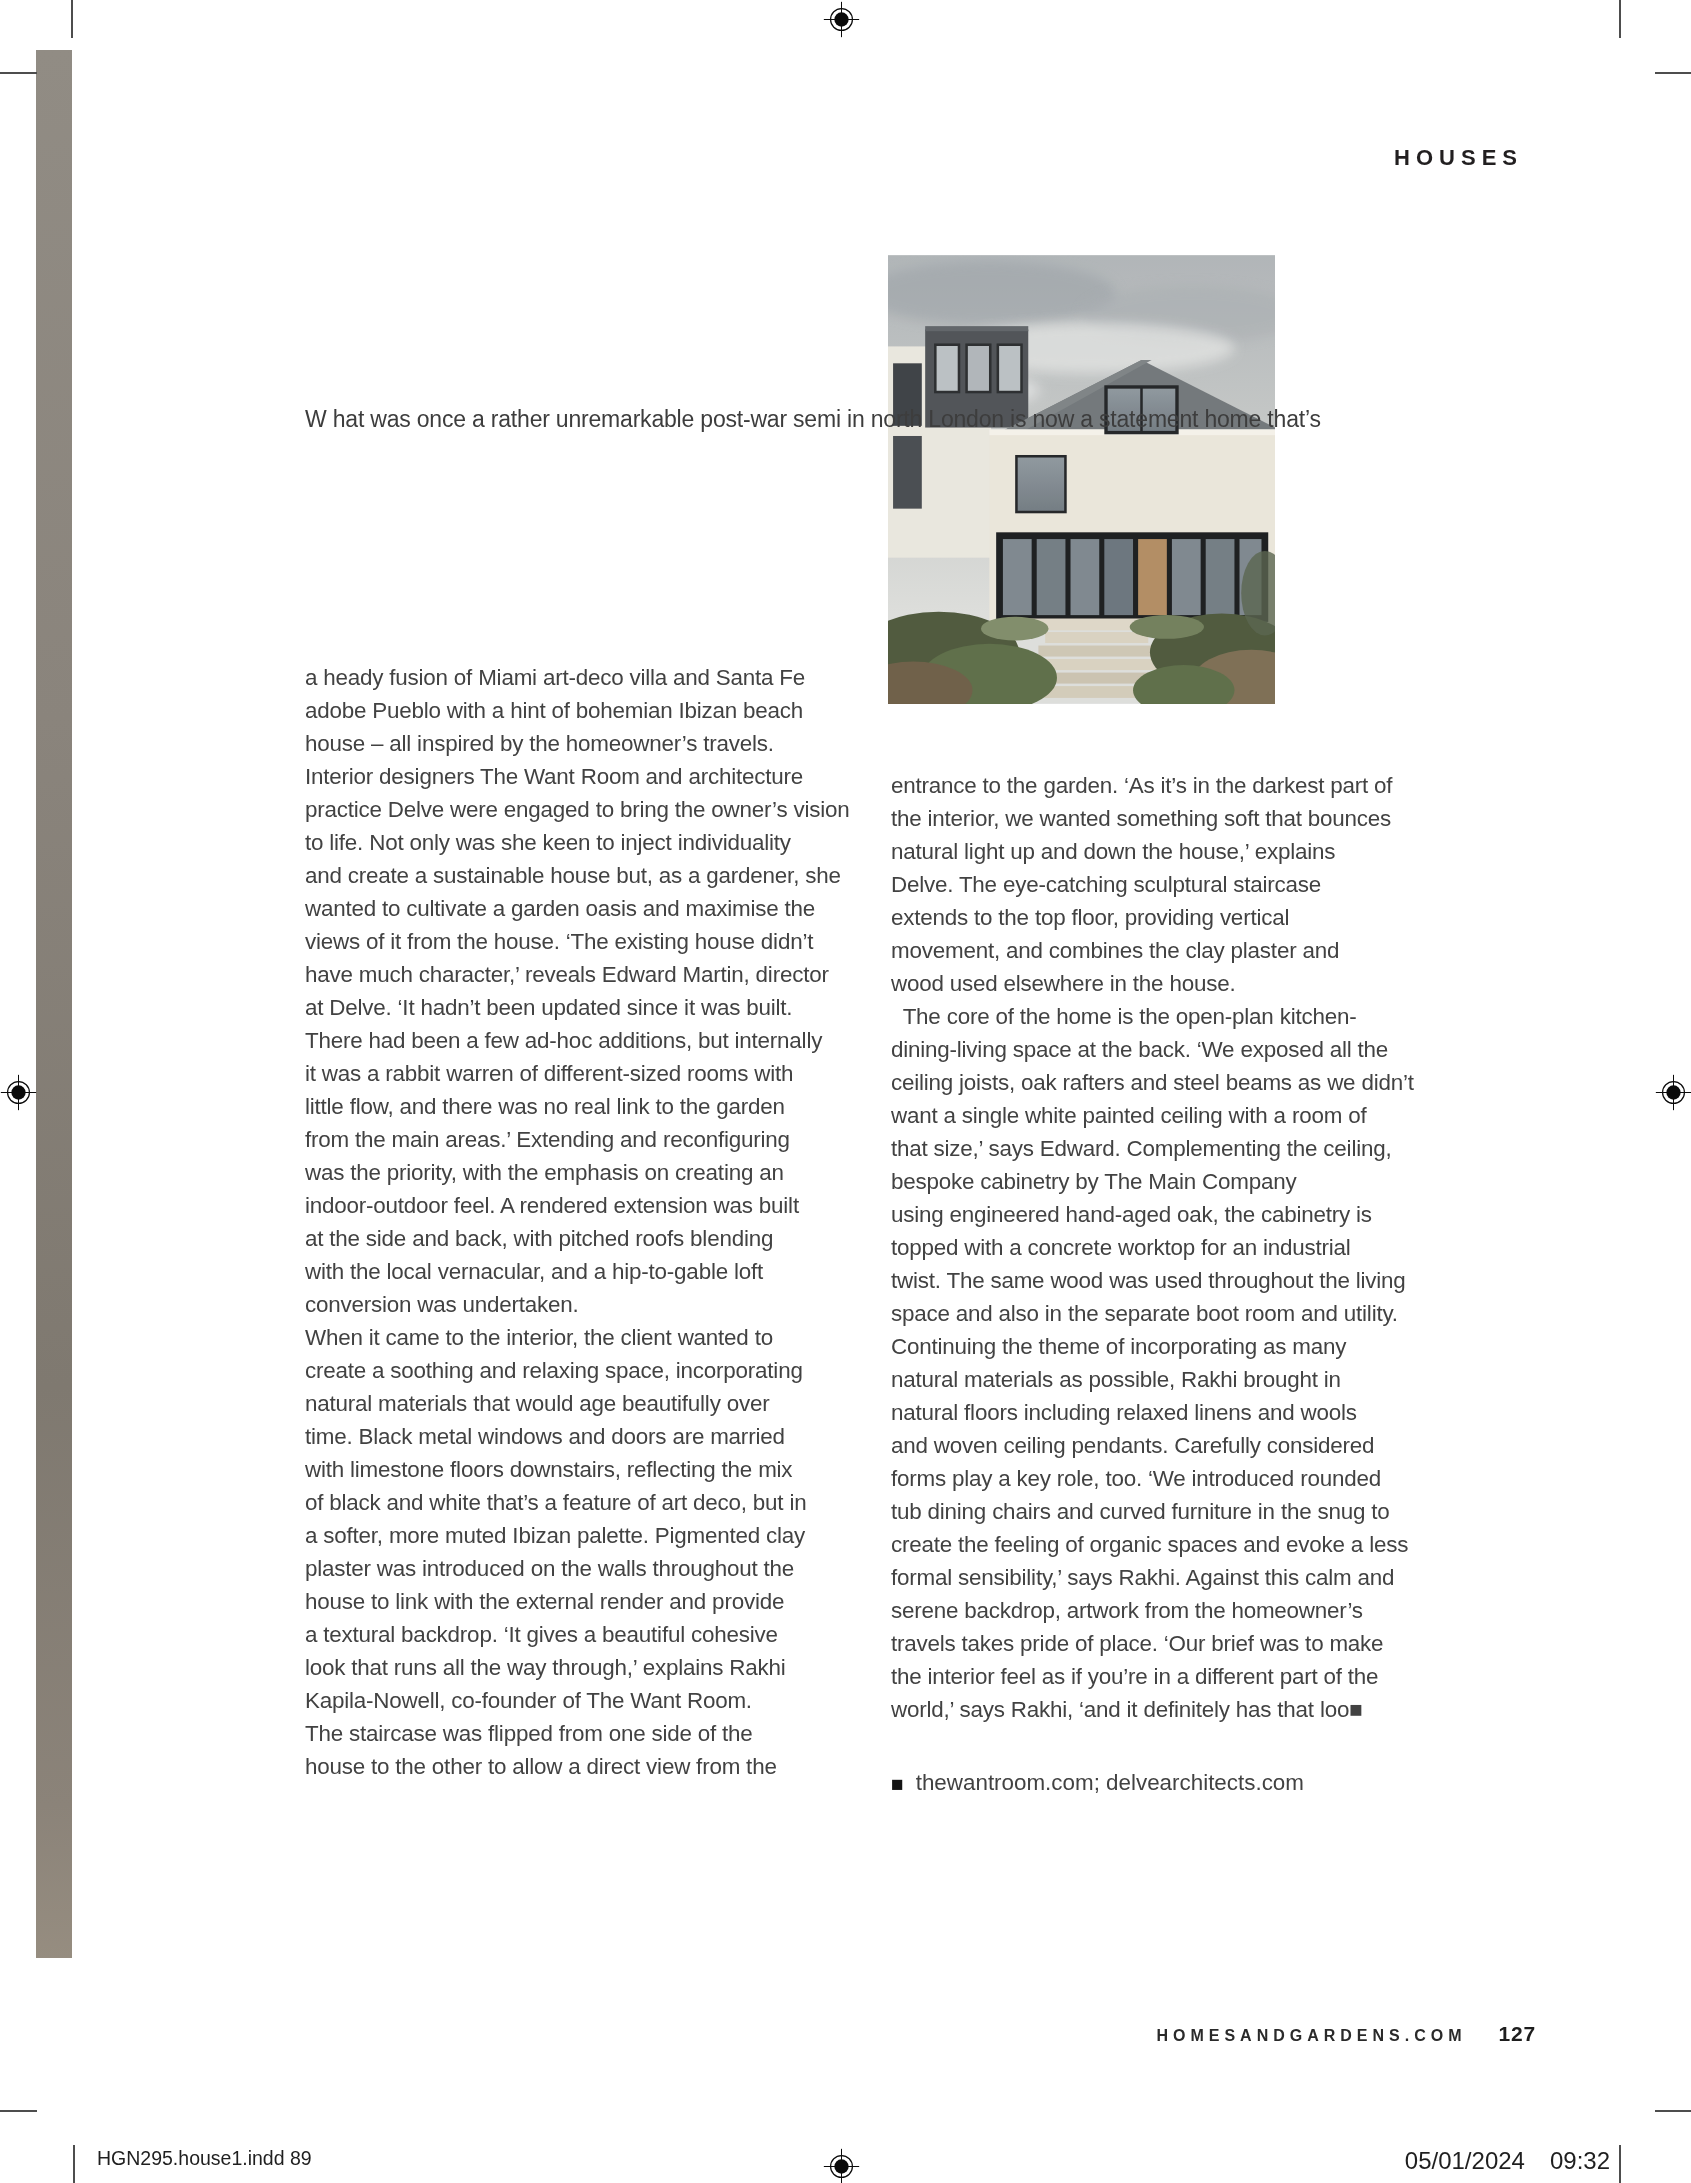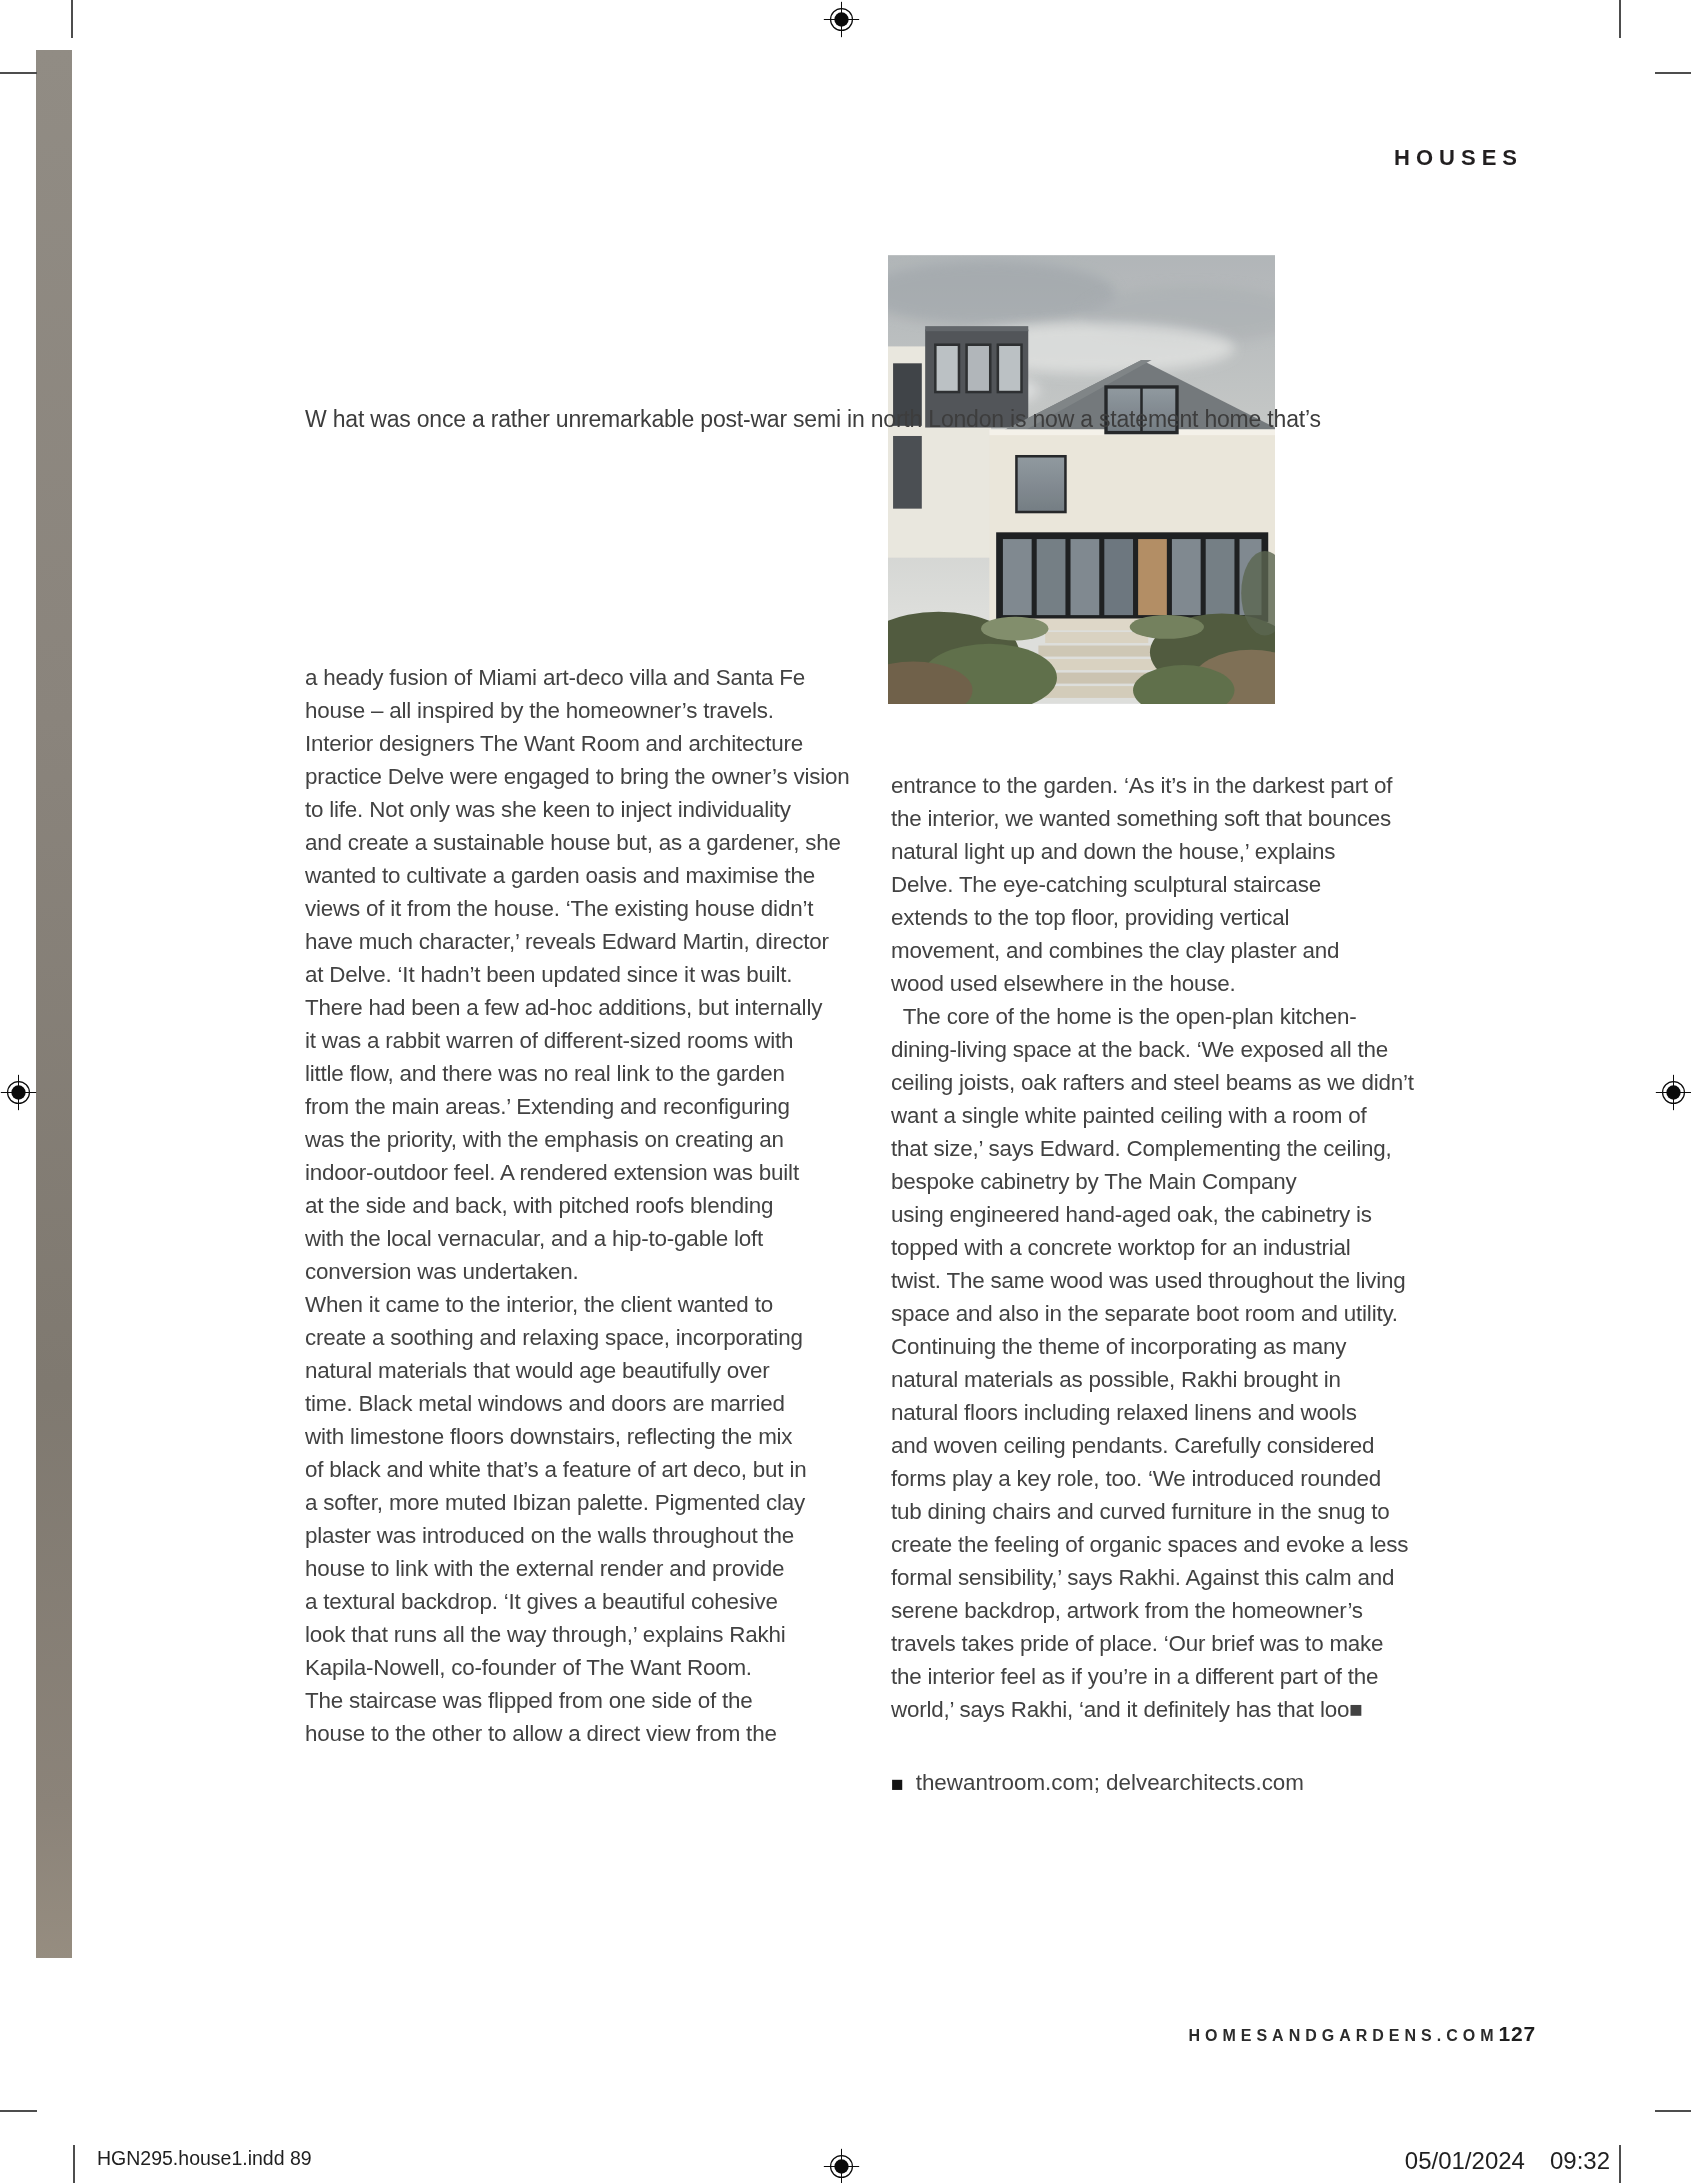--- a/index.html
+++ b/index.html
@@ -40,21 +40,21 @@
   .tline{white-space:pre;}
   
   .credit{
     position:absolute;left:891px;top:1770px;
     font-size:22.4px;color:#424242;display:flex;align-items:center;gap:12px;
   }
   .credit .sq{font-size:21px;color:#141414;line-height:1;}
   
   .footer{
     position:absolute;top:2022px;right:156px;
-    display:flex;align-items:baseline;color:#2a2a2a;
+    display:flex;align-items:baseline;gap:32px;color:#2a2a2a;
   }
   .footer .site{font-size:16px;font-weight:bold;letter-spacing:5px;}
   .footer .pageno{font-size:21px;font-weight:bold;letter-spacing:0.8px;color:#1d1d1d;}
   
   .slug-left{position:absolute;left:97px;top:2147px;font-size:19.5px;color:#1f1f1f;}
   .slug-right{position:absolute;right:82px;top:2147px;font-size:24px;color:#1f1f1f;display:flex;gap:25px;}
 </style>
 </head>
 <body>
 
@@ -170,20 +170,21 @@
     <ellipse cx="150" cy="442" rx="40" ry="14" fill="#7d8a66"></ellipse>
     <ellipse cx="330" cy="440" rx="44" ry="14" fill="#6f7c58"></ellipse>
     <ellipse cx="446" cy="400" rx="28" ry="50" fill="#55604a" opacity="0.8"></ellipse>
     <rect x="0" y="0" width="458" height="531" fill="#ffffff" opacity="0.04"></rect>
   </svg>
 
   <div class="intro">W hat was once a rather unremarkable post-war semi in north London is now a statement home that’s</div>
 
   <div class="col col-left">
       <div class="tline">a heady fusion of Miami art-deco villa and Santa Fe</div>
+      <div class="tline">adobe Pueblo with a hint of bohemian Ibizan beach</div>
       <div class="tline">house – all inspired by the homeowner’s travels.</div>
       <div class="tline">Interior designers The Want Room and architecture</div>
       <div class="tline">practice Delve were engaged to bring the owner’s vision</div>
       <div class="tline">to life. Not only was she keen to inject individuality</div>
       <div class="tline">and create a sustainable house but, as a gardener, she</div>
       <div class="tline">wanted to cultivate a garden oasis and maximise the</div>
       <div class="tline">views of it from the house. ‘The existing house didn’t</div>
       <div class="tline">have much character,’ reveals Edward Martin, director</div>
       <div class="tline">at Delve. ‘It hadn’t been updated since it was built.</div>
       <div class="tline">There had been a few ad-hoc additions, but internally</div>

